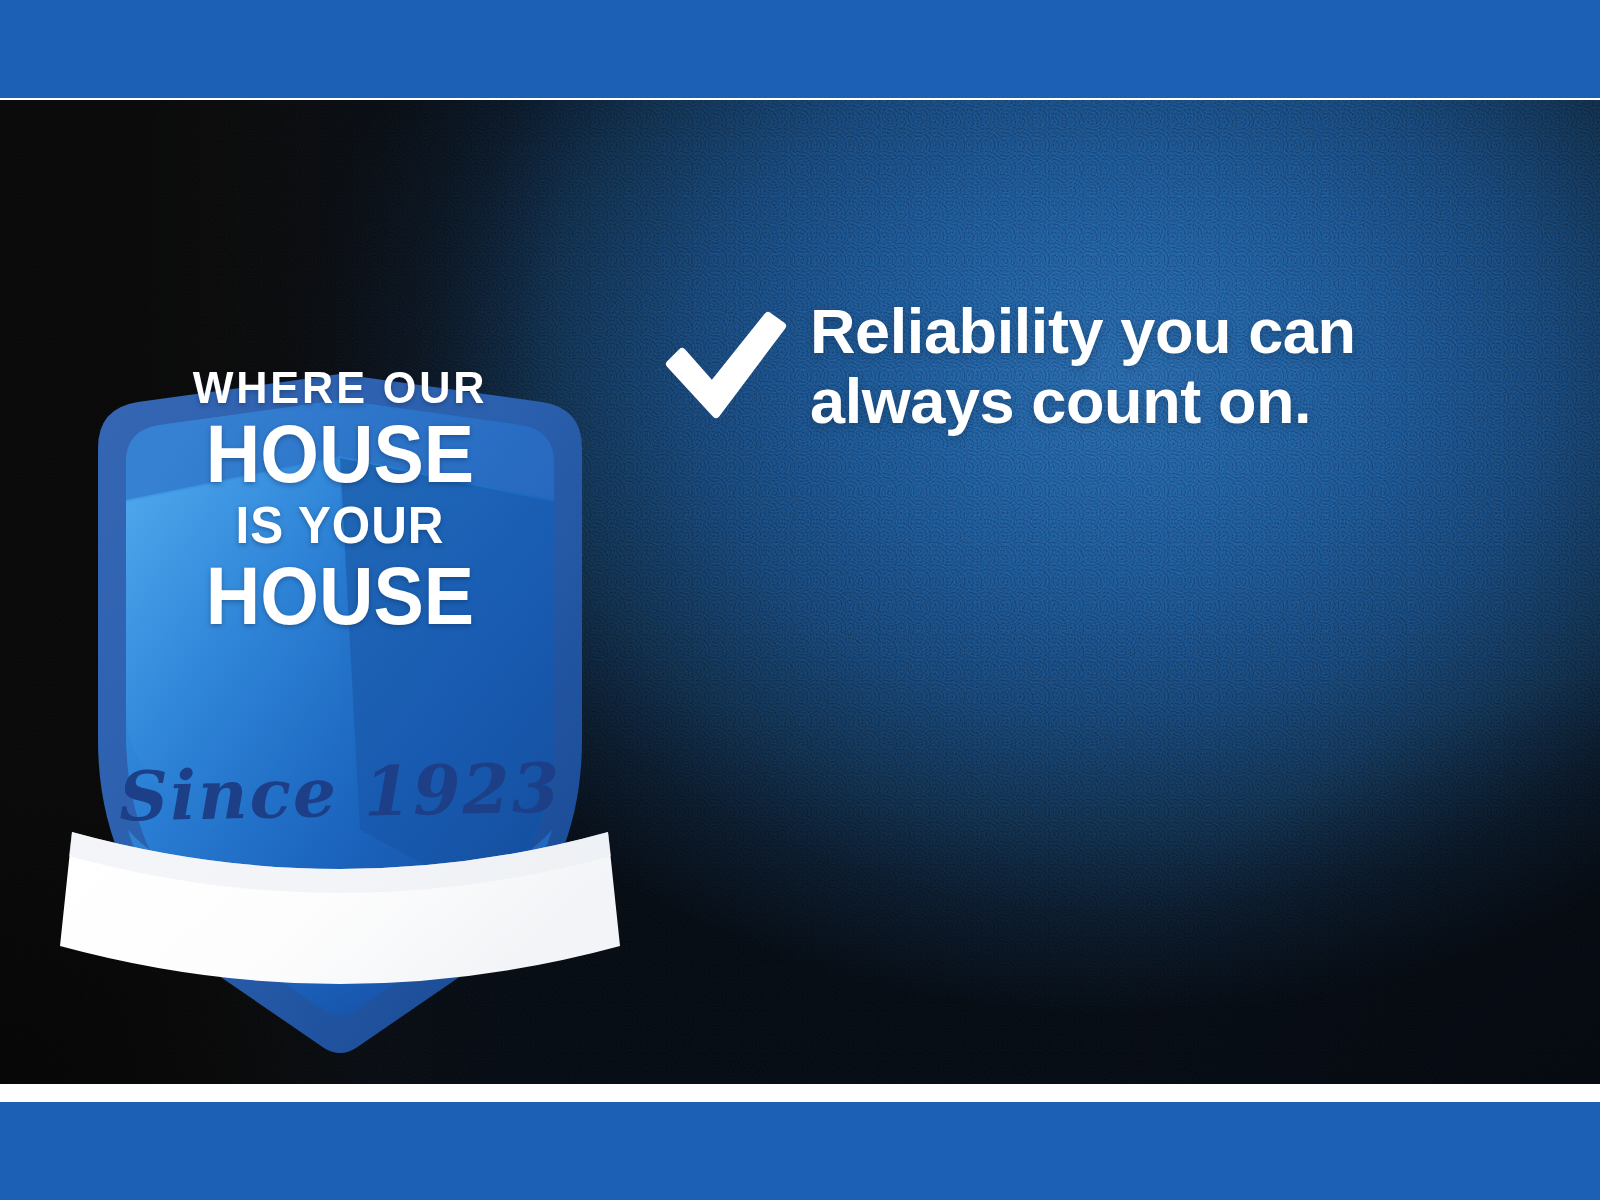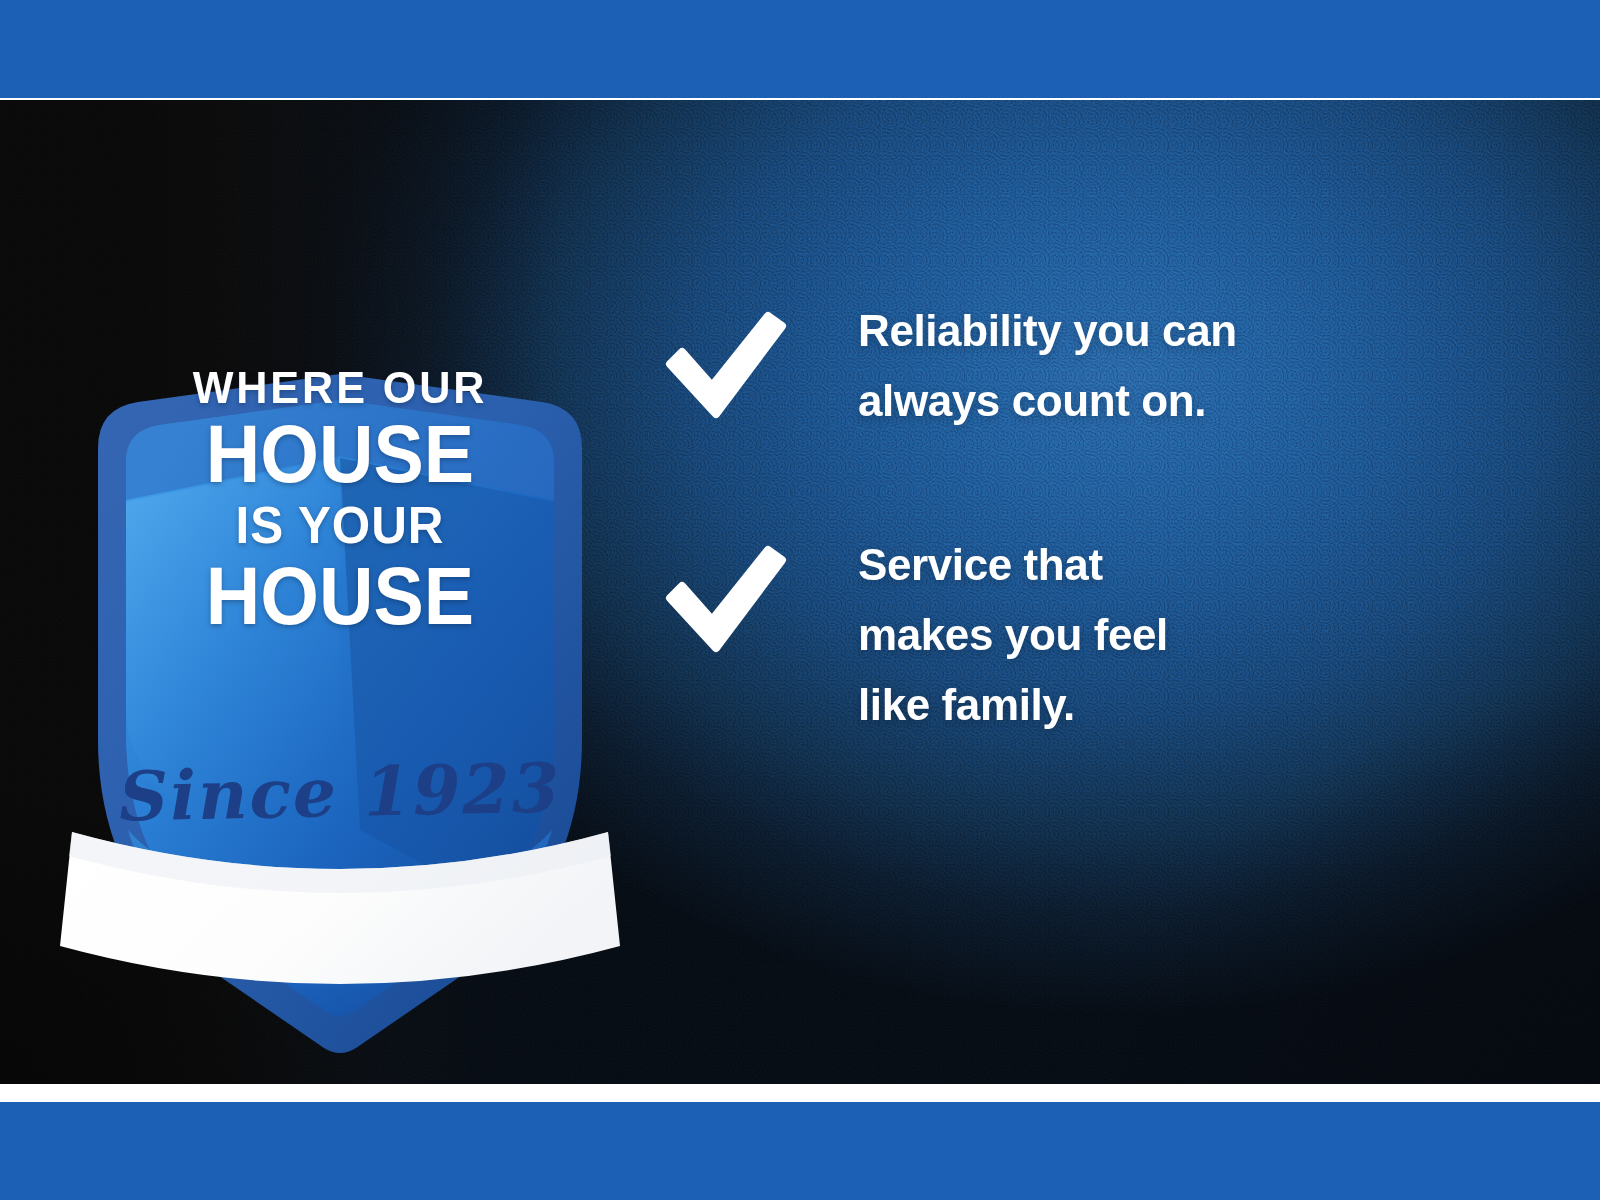--- a/index.html
+++ b/index.html
@@ -155,26 +155,25 @@
     flex: 0 0 auto;
     width: 128px;
     height: 118px;
     margin-right: 22px;
     margin-top: 12px;
   }
   .bullet-text {
     color: #ffffff;
     font-family: "Liberation Sans", sans-serif;
     font-weight: bold;
-    font-size: 44px;
+    font-size: 63px;
     line-height: 70px;
     letter-spacing: -.4px;
     text-shadow: 0 3px 10px rgba(0,0,0,.22);
     white-space: pre-line;
-    margin-left: 48px;
   }
 </style>
 </head>
 <body>
 
 <div class="poster">
 
   <div class="bar bar-top"></div>
 
   <div class="stage">
@@ -277,28 +276,20 @@
     <div class="bullets">
 
       <div class="bullet">
         <svg class="check-icon" viewBox="0 0 128 118">
           <path d="M 10 56 L 22 44 L 52 78 L 108 8 L 122 18 L 56 106 Z" fill="#ffffff" stroke="#ffffff" stroke-width="8" stroke-linejoin="round"></path>
         </svg>
         <div class="bullet-text">Reliability you can
 always count on.</div>
       </div>
 
-      <div class="bullet">
-        <svg class="check-icon" viewBox="0 0 128 118">
-          <path d="M 10 56 L 22 44 L 52 78 L 108 8 L 122 18 L 56 106 Z" fill="#ffffff" stroke="#ffffff" stroke-width="8" stroke-linejoin="round"></path>
-        </svg>
-        <div class="bullet-text">Service that
-makes you feel
-like family.</div>
-      </div>
 
 
     </div>
   </div>
 
   <div class="bar bar-bottom"></div>
 
 </div>
 
 </body></html>

